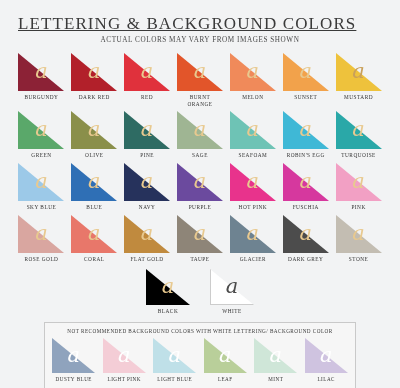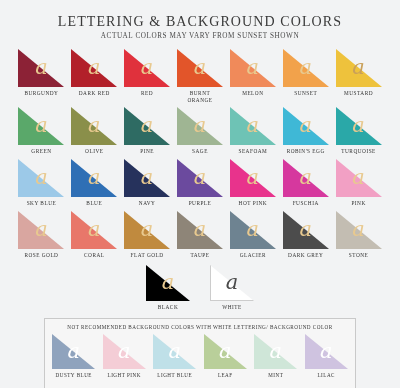--- a/index.html
+++ b/index.html
@@ -14,27 +14,27 @@
     overflow: hidden;
   }
   .page {
     position: relative;
     width: 400px;
     height: 388px;
     box-sizing: border-box;
     padding: 14px 18px 6px 18px;
   }
   .title {
-    text-align: center;
     font-family: "Liberation Serif", serif;
-    font-size: 14px;
+    font-size: 17px;
     letter-spacing: 1.1px;
     color: #3a3a3a;
     margin: 0 0 2px 0;
     font-weight: normal;
+    text-decoration: underline;
   }
   .subtitle {
     text-align: center;
     font-family: "Liberation Serif", serif;
     font-size: 7.2px;
     letter-spacing: 0.55px;
     color: #4a4a4a;
     margin: 0 0 9px 0;
     font-weight: normal;
   }
@@ -135,21 +135,21 @@
   .grid6 .label {
     font-size: 5.1px;
   }
 </style>
 </head>
 <body>
 
 <div class="page">
 
   <h1 class="title">LETTERING &amp; BACKGROUND COLORS</h1>
-  <div class="subtitle">ACTUAL COLORS MAY VARY FROM SUNSET SHOWN</div>
+  <div class="subtitle">ACTUAL COLORS MAY VARY FROM IMAGES SHOWN</div>
 
   <div class="grid" id="main-grid">
       <div class="cell">
         <div class="swatch" style="background: rgb(140, 34, 54);">
           <div class="corner" style="border-top-color: rgb(242, 243, 244);"></div>
           <div class="letter" style="color: rgb(232, 201, 143);">a</div>
         </div>
         <div class="label">BURGUNDY</div>
       </div>
       <div class="cell">

